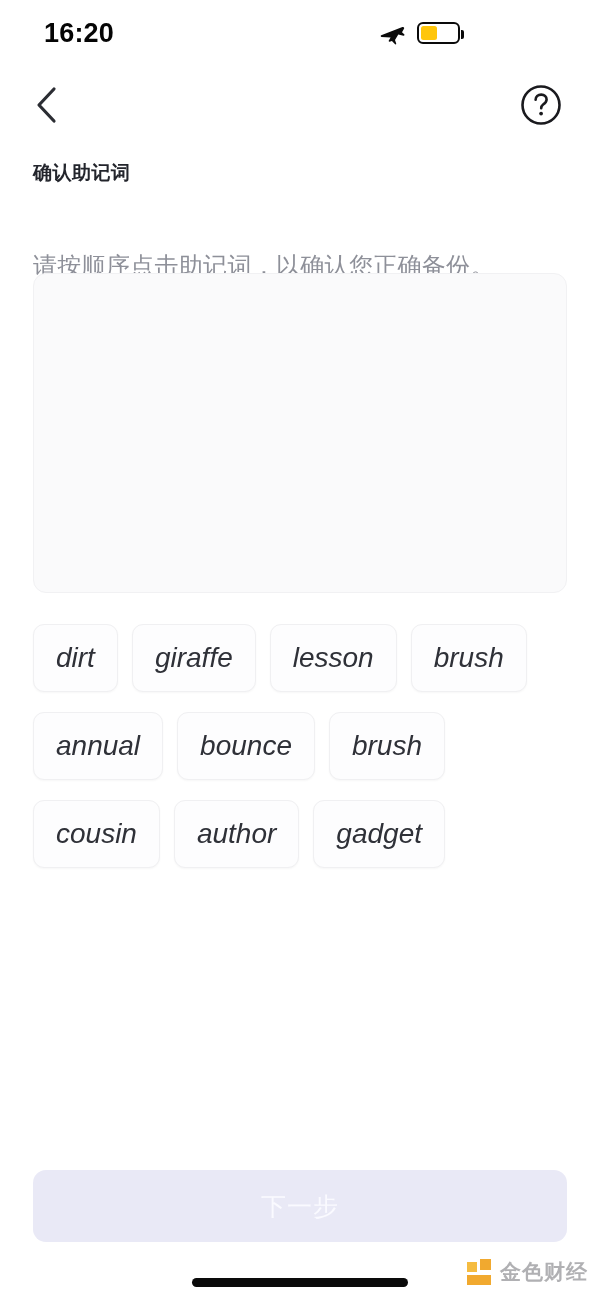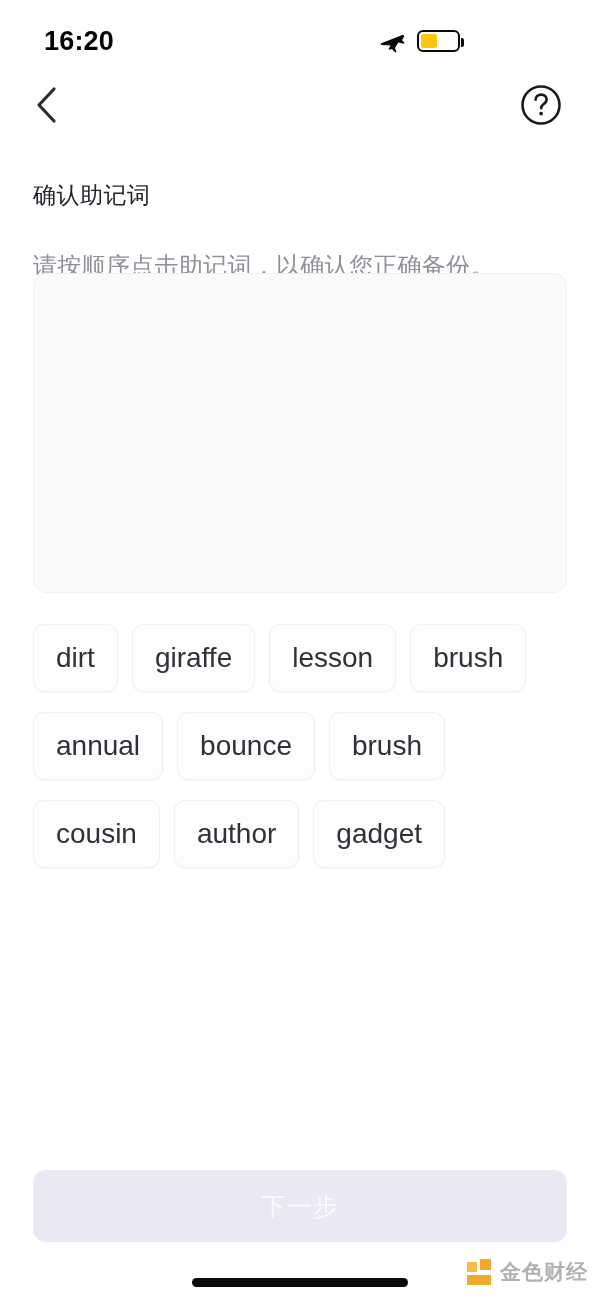--- a/index.html
+++ b/index.html
@@ -22,21 +22,20 @@
 
   
   .status-bar {
     position:absolute;
     top:0; left:0;
     width:500px; height:66px;
     display:flex;
     align-items:center;
     justify-content:space-between;
     padding:0 40px 0 44px;
-    margin-top:8px;
   }
   .status-time {
     font-size:27px;
     font-weight:bold;
     color:#050505;
     letter-spacing:0.2px;
   }
   .status-right {
     display:flex;
     align-items:center;
@@ -89,25 +88,24 @@
     display:flex;
     align-items:center;
     justify-content:center;
     cursor:pointer;
   }
 
   
   .page-title {
     position:absolute;
     top:160px; left:33px;
-    font-size:23px;
-    font-weight:normal;
+    font-size:19px;
+    font-weight:bold;
     color:#23252c;
     letter-spacing:0.5px;
-    margin-top:20px;
   }
   .page-subtitle {
     position:absolute;
     top:203px; left:33px;
     font-size:24px;
     color:#8e9099;
     letter-spacing:0.3px;
     margin-top:47px;
   }
 
@@ -127,20 +125,21 @@
   }
 
   
   .word-bank {
     position:absolute;
     top:624px; left:33px;
     width:540px;
     display:flex;
     flex-wrap:wrap;
     gap:20px 14px;
+    font-style:italic;
   }
   .word-chip {
     height:68px;
     padding:0 22px;
     min-width:84px;
     border-radius:11px;
     background:#fdfdfe;
     border:1px solid #f0f0f2;
     box-shadow:0 1px 2px rgba(16,18,30,0.035);
     display:flex;

